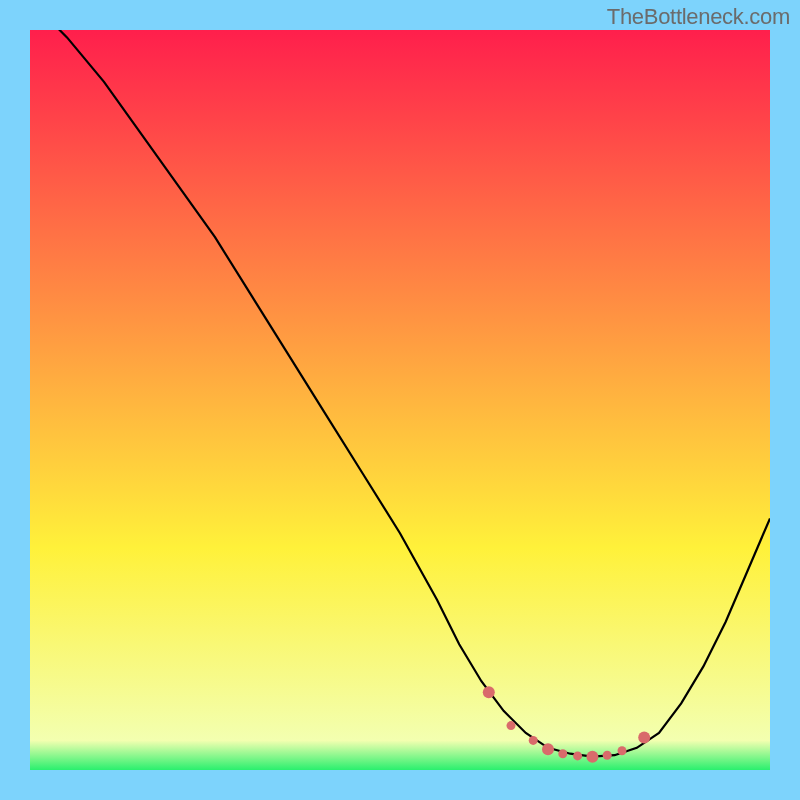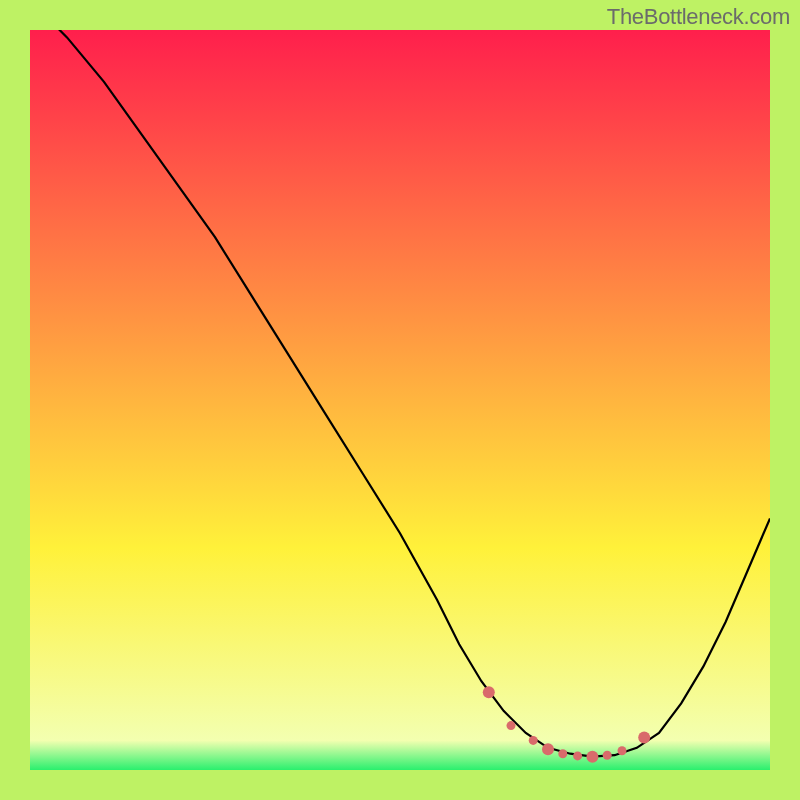--- a/index.html
+++ b/index.html
@@ -10,21 +10,21 @@
     background: #000;
     overflow: hidden;
     font-family: Arial, Helvetica, sans-serif;
   }
   .frame {
     position: absolute;
     left: 0;
     top: 0;
     width: 800px;
     height: 800px;
-    background: #bef264;
+    background: #7dd3fc;
   }
   .plot {
     position: absolute;
     left: 30px;
     top: 30px;
     width: 740px;
     height: 740px;
   }
   .watermark {
     position: absolute;

